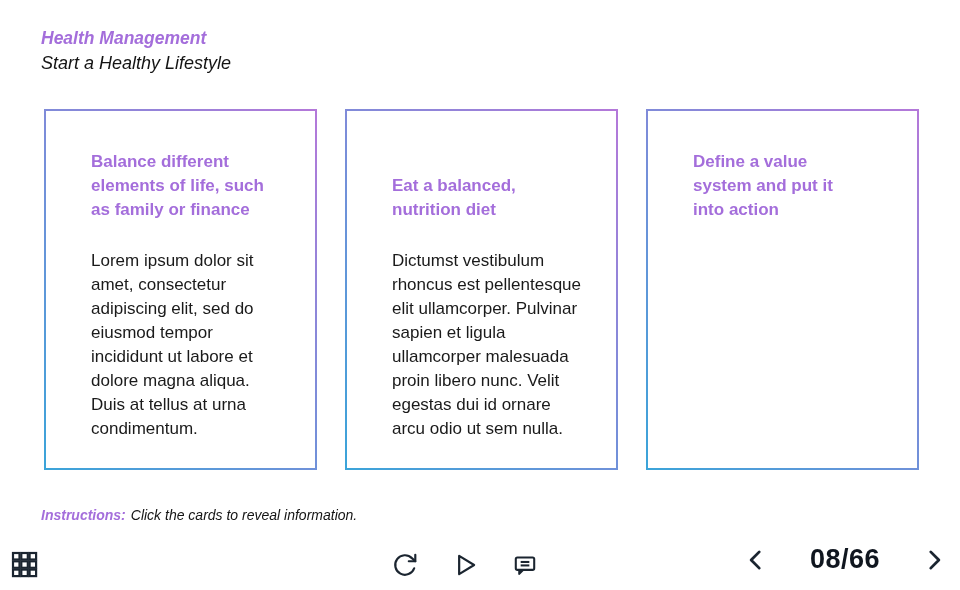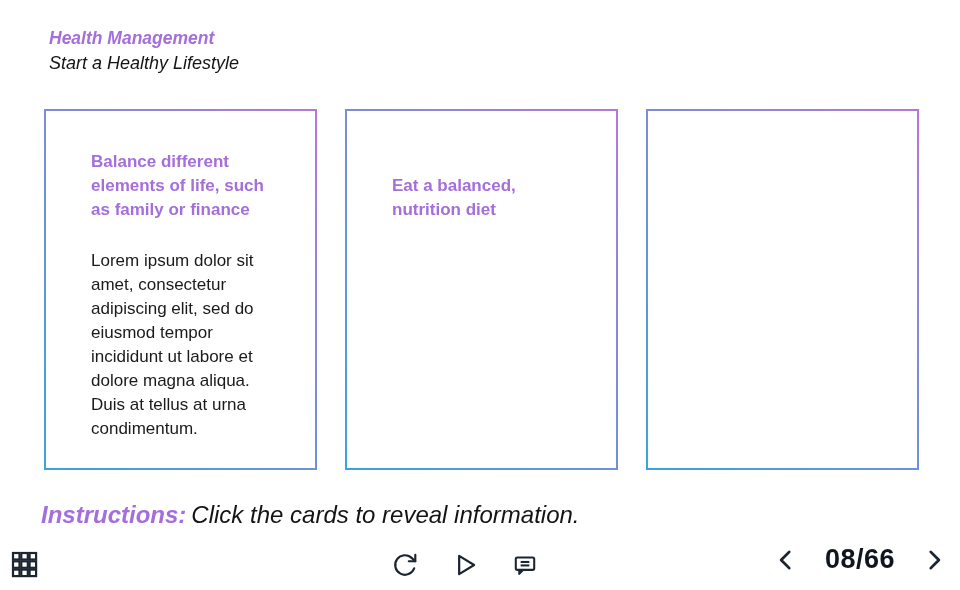--- a/index.html
+++ b/index.html
@@ -9,21 +9,21 @@
     background: #ffffff;
   }
   .slide {
     position: relative;
     width: 960px;
     height: 590px;
     background: #fff;
   }
 
   
-  .header { position: absolute; left: 49px; top: 26px; }
+  .header { position: absolute; left: 41px; top: 26px; }
   .course-title {
     color: var(--accent, #a46edb);
     font-size: 17.5px;
     font-weight: bold;
     font-style: italic;
     line-height: 25px;
   }
   .lesson-title {
     color: #141414;
     font-size: 18px;
@@ -66,21 +66,21 @@
     font-size: 17px;
     line-height: 24px;
     white-space: pre-line;
   }
 
   
   .instructions {
     position: absolute;
     left: 41px;
     top: 503px;
-    font-size: 24px;
+    font-size: 14px;
     font-style: italic;
     line-height: 24px;
     text-align: center;
   }
   .instr-label {
     color: var(--accent, #a46edb);
     font-weight: bold;
     margin-right: 5px;
   }
   .instr-text { color: #141414; }
@@ -105,21 +105,21 @@
     display: flex;
     justify-content: space-between;
     align-items: center;
   }
   .pager {
     position: absolute;
     right: 13px;
     top: 544px;
     display: flex;
     align-items: center;
-    gap: 26px;
+    gap: 41px;
   }
   .page-indicator {
     font-size: 27px;
     font-weight: bold;
     color: #10161f;
     letter-spacing: 0.5px;
   }
 </style>
 </head>
 <body>
@@ -145,22 +145,35 @@
 incididunt ut labore et
 dolore magna aliqua.
 Duis at tellus at urna
 condimentum.</div>
     </div>
     <div class="card">
       <div class="card-heading-zone">
         <div class="card-heading">Eat a balanced,
 nutrition diet</div>
       </div>
+      <div class="card-body">Dictumst vestibulum
+rhoncus est pellentesque
+elit ullamcorper. Pulvinar
+sapien et ligula
+ullamcorper malesuada
+proin libero nunc. Velit
+egestas dui id ornare
+arcu odio ut sem nulla.</div>
     </div>
     <div class="card">
+      <div class="card-heading-zone">
+        <div class="card-heading">Define a value
+system and put it
+into action</div>
+      </div>
     </div>
   </div>
 
   <div class="instructions">
     <span class="instr-label">Instructions:</span><span class="instr-text">Click the cards to reveal information.</span>
   </div>
 
   <button class="icon-btn menu-btn">
     <span>
       <svg width="27" height="27" viewBox="0 0 27 27" fill="none" stroke="#1b2530" stroke-width="2.2">

